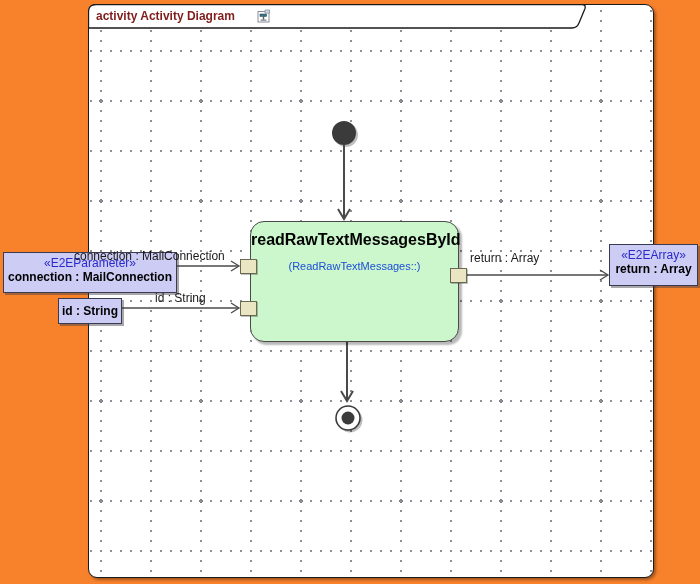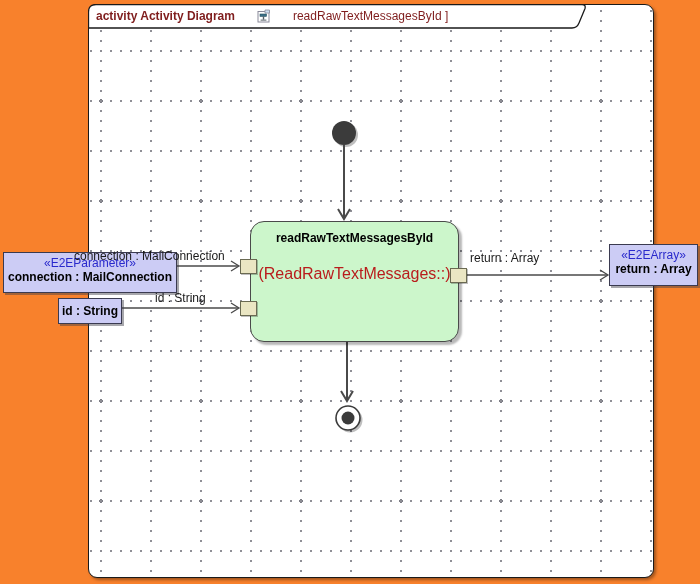--- a/index.html
+++ b/index.html
@@ -45,22 +45,22 @@
     position:absolute;font-size:12px;color:#1a1a1a;white-space:nowrap;z-index:6;
   }
   
   #action-node{
     position:absolute;left:250px;top:221px;width:207px;height:119px;
     background:var(--action-fill);
     border:1px solid #4a4a4a;border-radius:14px;
     box-shadow:3px 3px 2px rgba(0,0,0,0.28);
     z-index:3;text-align:center;
   }
-  #action-node .action-title{font-weight:bold;font-size:12px;color:#000;margin-top:9px;}
-  #action-node .action-qualifier{font-size:16px;color:#b91c1c;margin-top:20px;}
+  #action-node .action-title{font-weight:bold;font-size:16px;color:#000;margin-top:9px;}
+  #action-node .action-qualifier{font-size:11px;color:#1d4ed8;margin-top:11px;}
   
   .pin{
     position:absolute;width:15px;height:13px;
     background:var(--pin-fill);border:1px solid #6a6a52;
     box-shadow:1px 1px 0 rgba(0,0,0,0.25);
     z-index:4;
   }
   
   .param-box{
     position:absolute;background:var(--param-fill);
@@ -90,21 +90,20 @@
 
   <div id="frame-tab-text">
     <span class="kw">activity Activity Diagram</span>
     <svg class="dg-icon" viewBox="0 0 14 14">
       <rect x="1" y="2.5" width="11" height="10.5" fill="#ffffff" stroke="#8a8a9a" stroke-width="1"></rect>
       <polygon points="8,1 12.5,1 12.5,4 8,4" fill="#cfe0f2" stroke="#8a8a9a" stroke-width="0.8"></polygon>
       <rect x="3" y="5" width="6.5" height="2.4" fill="#3a6f86" stroke="#27505f" stroke-width="0.6"></rect>
       <rect x="5.8" y="7.4" width="1.4" height="3.2" fill="#555f66"></rect>
       <rect x="3.6" y="10.6" width="5.8" height="1" fill="#555f66"></rect>
     </svg>
-    <span>readRawTextMessagesById ]</span>
   </div>
 
   <svg id="edges-svg" width="700" height="584" viewBox="0 0 700 584">
 
     <g>
       <circle cx="346" cy="135" r="12" fill="rgba(0,0,0,0.25)"></circle>
       <circle cx="344" cy="133" r="12" fill="#3b3b3b"></circle>
     </g>
 
     <g stroke="#4a4a4a" stroke-width="2" fill="none">

